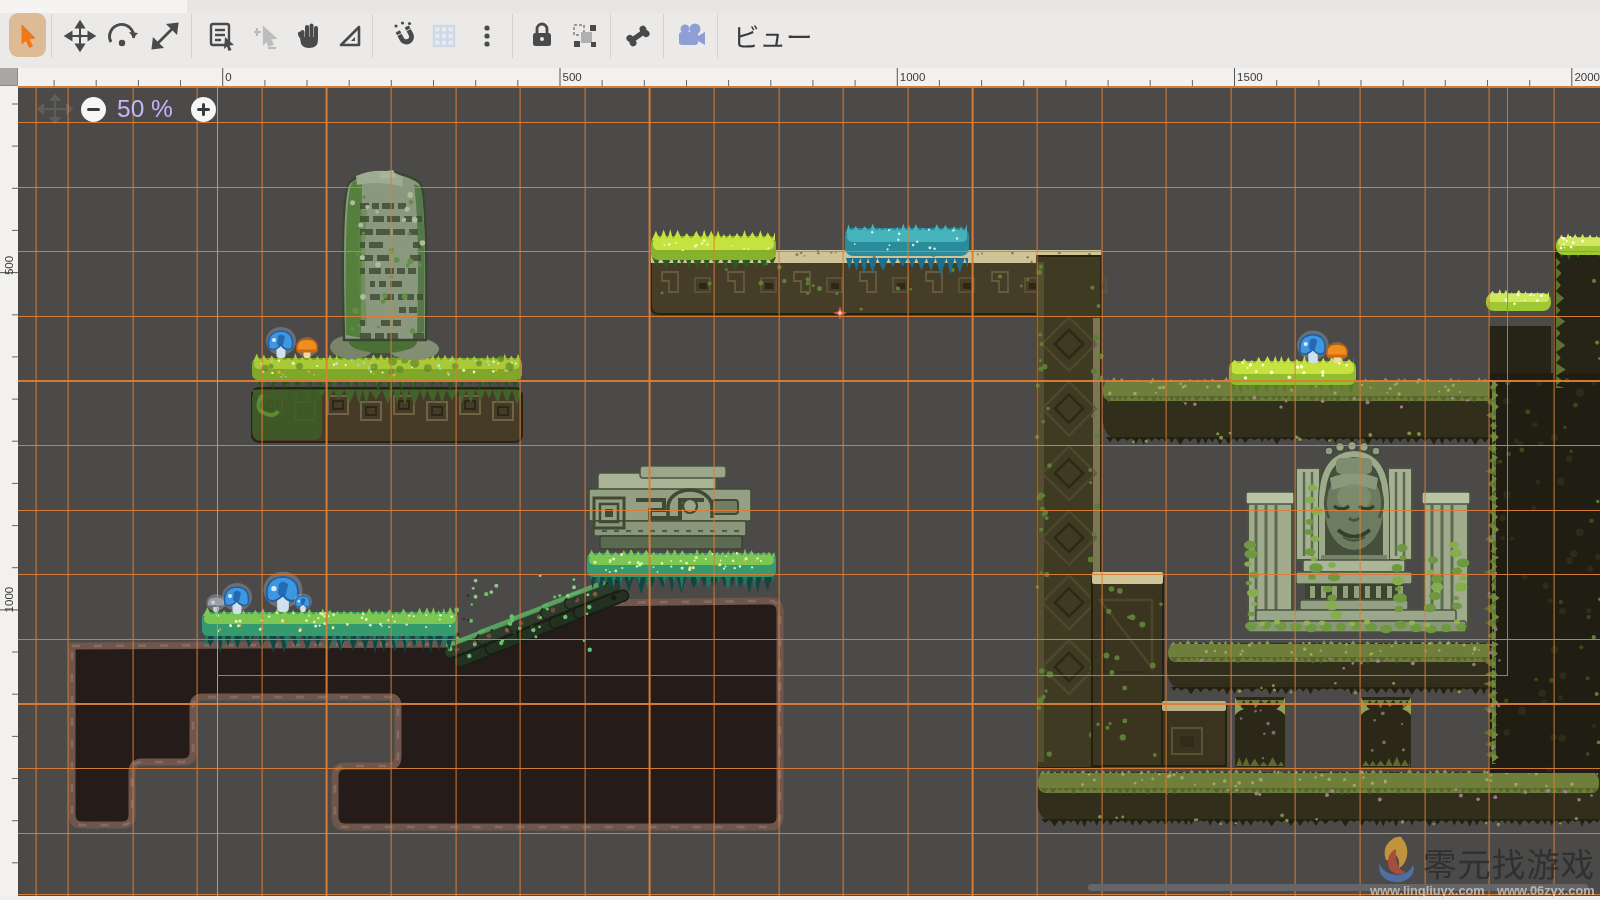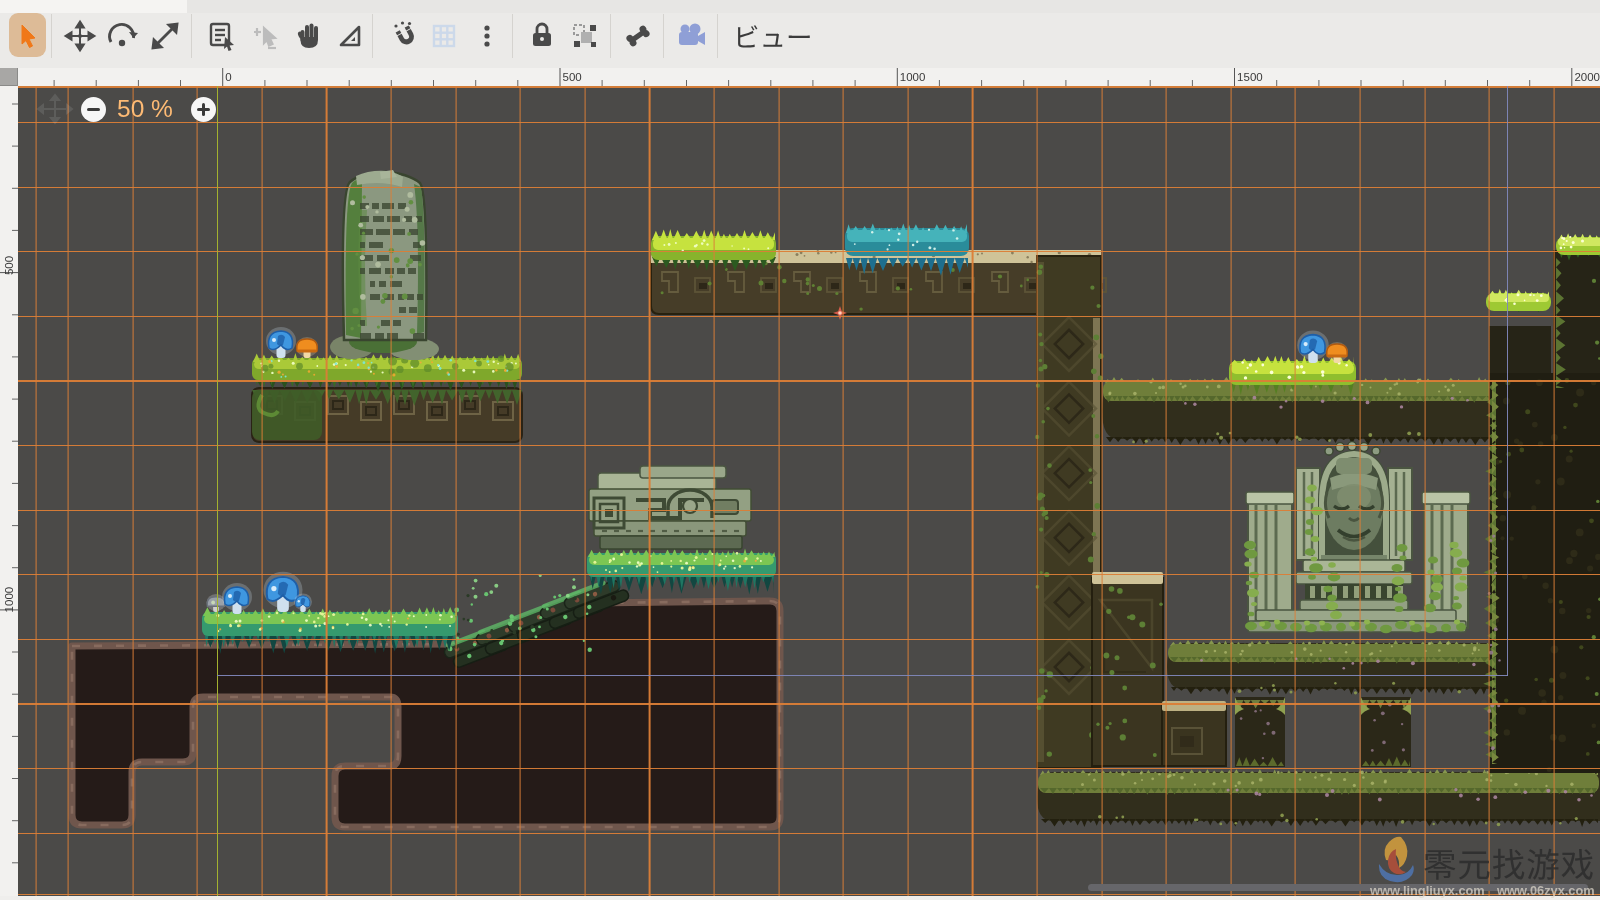--- a/index.html
+++ b/index.html
@@ -1205,21 +1205,21 @@
         <path transform="translate(1491.8 877.0) scale(0.033500 -0.033500)" d="M676 778C725 735 784 671 811 629L871 673C843 714 782 774 733 816ZM189 840V638H46V568H189V352C131 336 77 322 34 311L56 238L189 277V15C189 1 184 -3 170 -4C157 -4 113 -5 67 -3C76 -22 86 -53 89 -72C158 -72 200 -71 226 -59C252 -47 262 -27 262 15V299L395 339L386 408L262 372V568H384V638H262V840ZM829 465C795 389 746 314 686 246C664 320 646 410 633 510L941 543L933 613L625 581C616 661 610 747 607 837H531C535 744 542 656 550 573L396 557L404 486L558 502C573 379 595 271 624 182C548 109 459 50 367 13C387 -2 412 -25 425 -45C505 -9 583 44 653 107C702 -2 768 -68 858 -75C909 -79 949 -28 971 135C955 141 923 160 907 176C898 65 882 11 855 13C798 19 750 75 713 167C787 246 849 336 891 428Z" fill="#2b2b2b" fill-opacity="0.82"></path>
         <path transform="translate(1526.2 877.0) scale(0.033500 -0.033500)" d="M79 776C135 747 203 701 235 667L280 727C247 760 179 803 122 829ZM38 506C97 480 168 439 203 407L246 468C211 499 139 538 79 561ZM55 -28 123 -66C162 27 208 151 242 256L181 294C144 181 92 51 55 -28ZM749 385V290H598V221H749V4C749 -9 745 -12 731 -12C717 -13 672 -13 621 -11C630 -32 640 -61 643 -81C710 -81 755 -80 783 -69C811 -57 819 -37 819 3V221H962V290H819V337C867 380 920 442 956 499L910 531L897 527H650C669 559 686 595 701 635H961V707H725C737 746 746 786 754 827L682 840C661 724 624 609 568 535C585 527 618 508 632 498L647 521V460H845C826 434 803 407 780 385ZM405 839V679H257V607H351C345 361 332 106 200 -32C219 -42 242 -63 254 -79C358 33 395 206 410 395H510C503 119 495 22 478 0C470 -12 462 -14 448 -14C433 -14 398 -13 358 -10C369 -29 376 -57 377 -78C417 -80 457 -81 480 -78C505 -75 522 -67 539 -46C563 -12 571 100 579 430C580 440 580 464 580 464H414C417 511 418 559 420 607H608V679H477V839Z" fill="#2b2b2b" fill-opacity="0.82"></path>
         <path transform="translate(1560.6 877.0) scale(0.033500 -0.033500)" d="M708 791C757 750 818 691 846 652L901 697C873 736 811 792 761 831ZM61 554C116 480 178 392 235 307C178 196 107 109 28 56C46 43 71 14 83 -5C159 52 227 132 283 233C322 172 356 114 380 69L441 122C413 174 370 240 321 312C372 424 409 558 429 712L381 728L368 725H53V657H346C330 559 304 467 270 385C219 458 164 532 115 597ZM841 480C808 394 759 307 699 230C678 307 662 401 650 507L946 541L937 609L643 576C636 656 631 743 629 833H551C555 739 560 650 567 567L428 551L438 482L574 498C588 366 608 251 637 159C575 93 504 38 430 2C451 -13 475 -36 489 -54C551 -20 611 27 666 82C710 -17 769 -76 850 -82C899 -85 938 -36 960 129C944 136 911 156 896 171C887 63 872 7 847 9C798 14 758 65 725 148C799 237 861 340 901 444Z" fill="#2b2b2b" fill-opacity="0.82"></path>
     </svg>
     <div id="scrollthumb"></div>
     <div id="zoomctl">
        <div class="zc" style="left:62.5px;top:0px"></div>
        <svg style="position:absolute;left:62.5px;top:0" width="25" height="25">
           <rect x="6" y="11" width="13" height="3" rx="1.5" fill="#3a3a3a"></rect>
         </svg>
-       <div style="position:absolute;left:99px;top:-2px;font-size:24.5px;color:#fdba74;white-space:nowrap">50&nbsp;%</div>
+       <div style="position:absolute;left:99px;top:-2px;font-size:24.5px;color:#c4b5fd;white-space:nowrap">50&nbsp;%</div>
        <div class="zc" style="left:172.5px;top:0px"></div>
        <svg style="position:absolute;left:172.5px;top:0" width="25" height="25">
           <rect x="6" y="11" width="13" height="3" rx="1.5" fill="#3a3a3a"></rect>
           <rect x="11" y="6" width="3" height="13" rx="1.5" fill="#3a3a3a"></rect>
         </svg>
     </div>
   </div>
   <div id="topruler"><svg width="1600" height="18" viewBox="0 68 1600 18">
         <rect x="53.6" y="80" width="1" height="6" fill="#666"></rect>
         <rect x="95.7" y="80" width="1" height="6" fill="#666"></rect>

